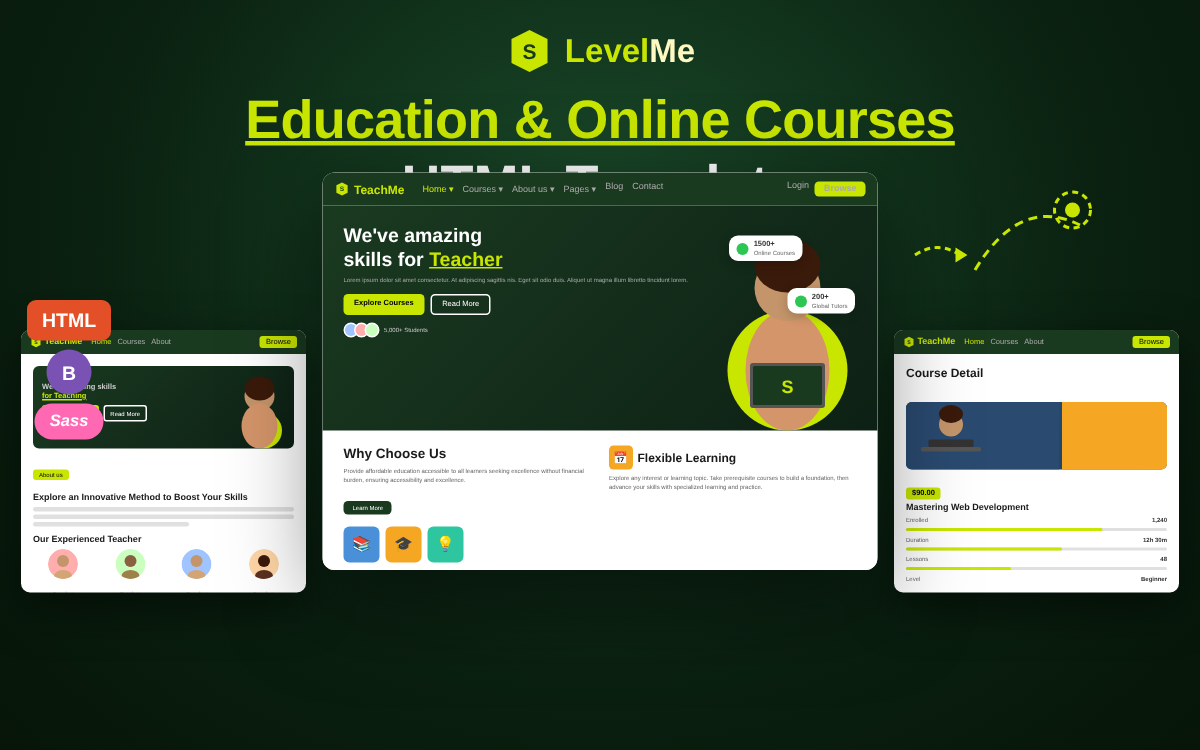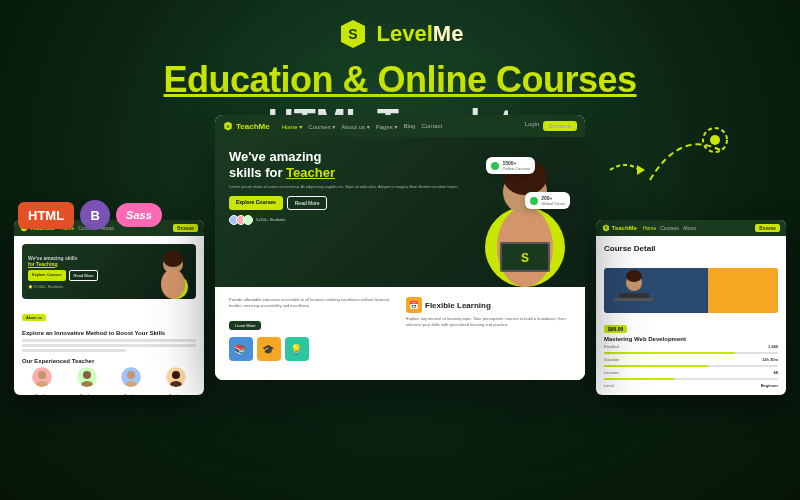--- a/index.html
+++ b/index.html
@@ -73,20 +73,21 @@
 
     
     .tech-badges {
       position: absolute;
       left: 18px;
       top: 200px;
       display: flex;
       align-items: center;
       gap: 6px;
       z-index: 20;
+      flex-direction: column;
     }
 
     .badge-html {
       background: #e34f26;
       color: white;
       font-weight: 700;
       font-size: 13px;
       padding: 6px 10px;
       border-radius: 6px;
     }
@@ -789,20 +790,21 @@
         <rect x="15" y="95" width="50" height="30" rx="2" fill="#555"></rect>
         <rect x="17" y="97" width="46" height="26" rx="1" fill="#1a3a20"></rect>
         <text x="40" y="115" text-anchor="middle" font-size="12" font-weight="900" fill="#c8e600">S</text>
       </svg>
     </div>
   </div>
 
   <div class="browser-bottom">
 
     <div class="why-section">
+      <div class="why-title">Why Choose Us</div>
       <div class="why-desc">Provide affordable education accessible to all learners seeking excellence without financial burden, ensuring accessibility and excellence.</div>
       <div class="btn-learn">Learn More</div>
 
       
       <div class="icon-blocks" style="margin-top:6px">
         <div class="icon-block icon-block-blue">📚</div>
         <div class="icon-block icon-block-orange">🎓</div>
         <div class="icon-block icon-block-teal">💡</div>
       </div>
     </div>

